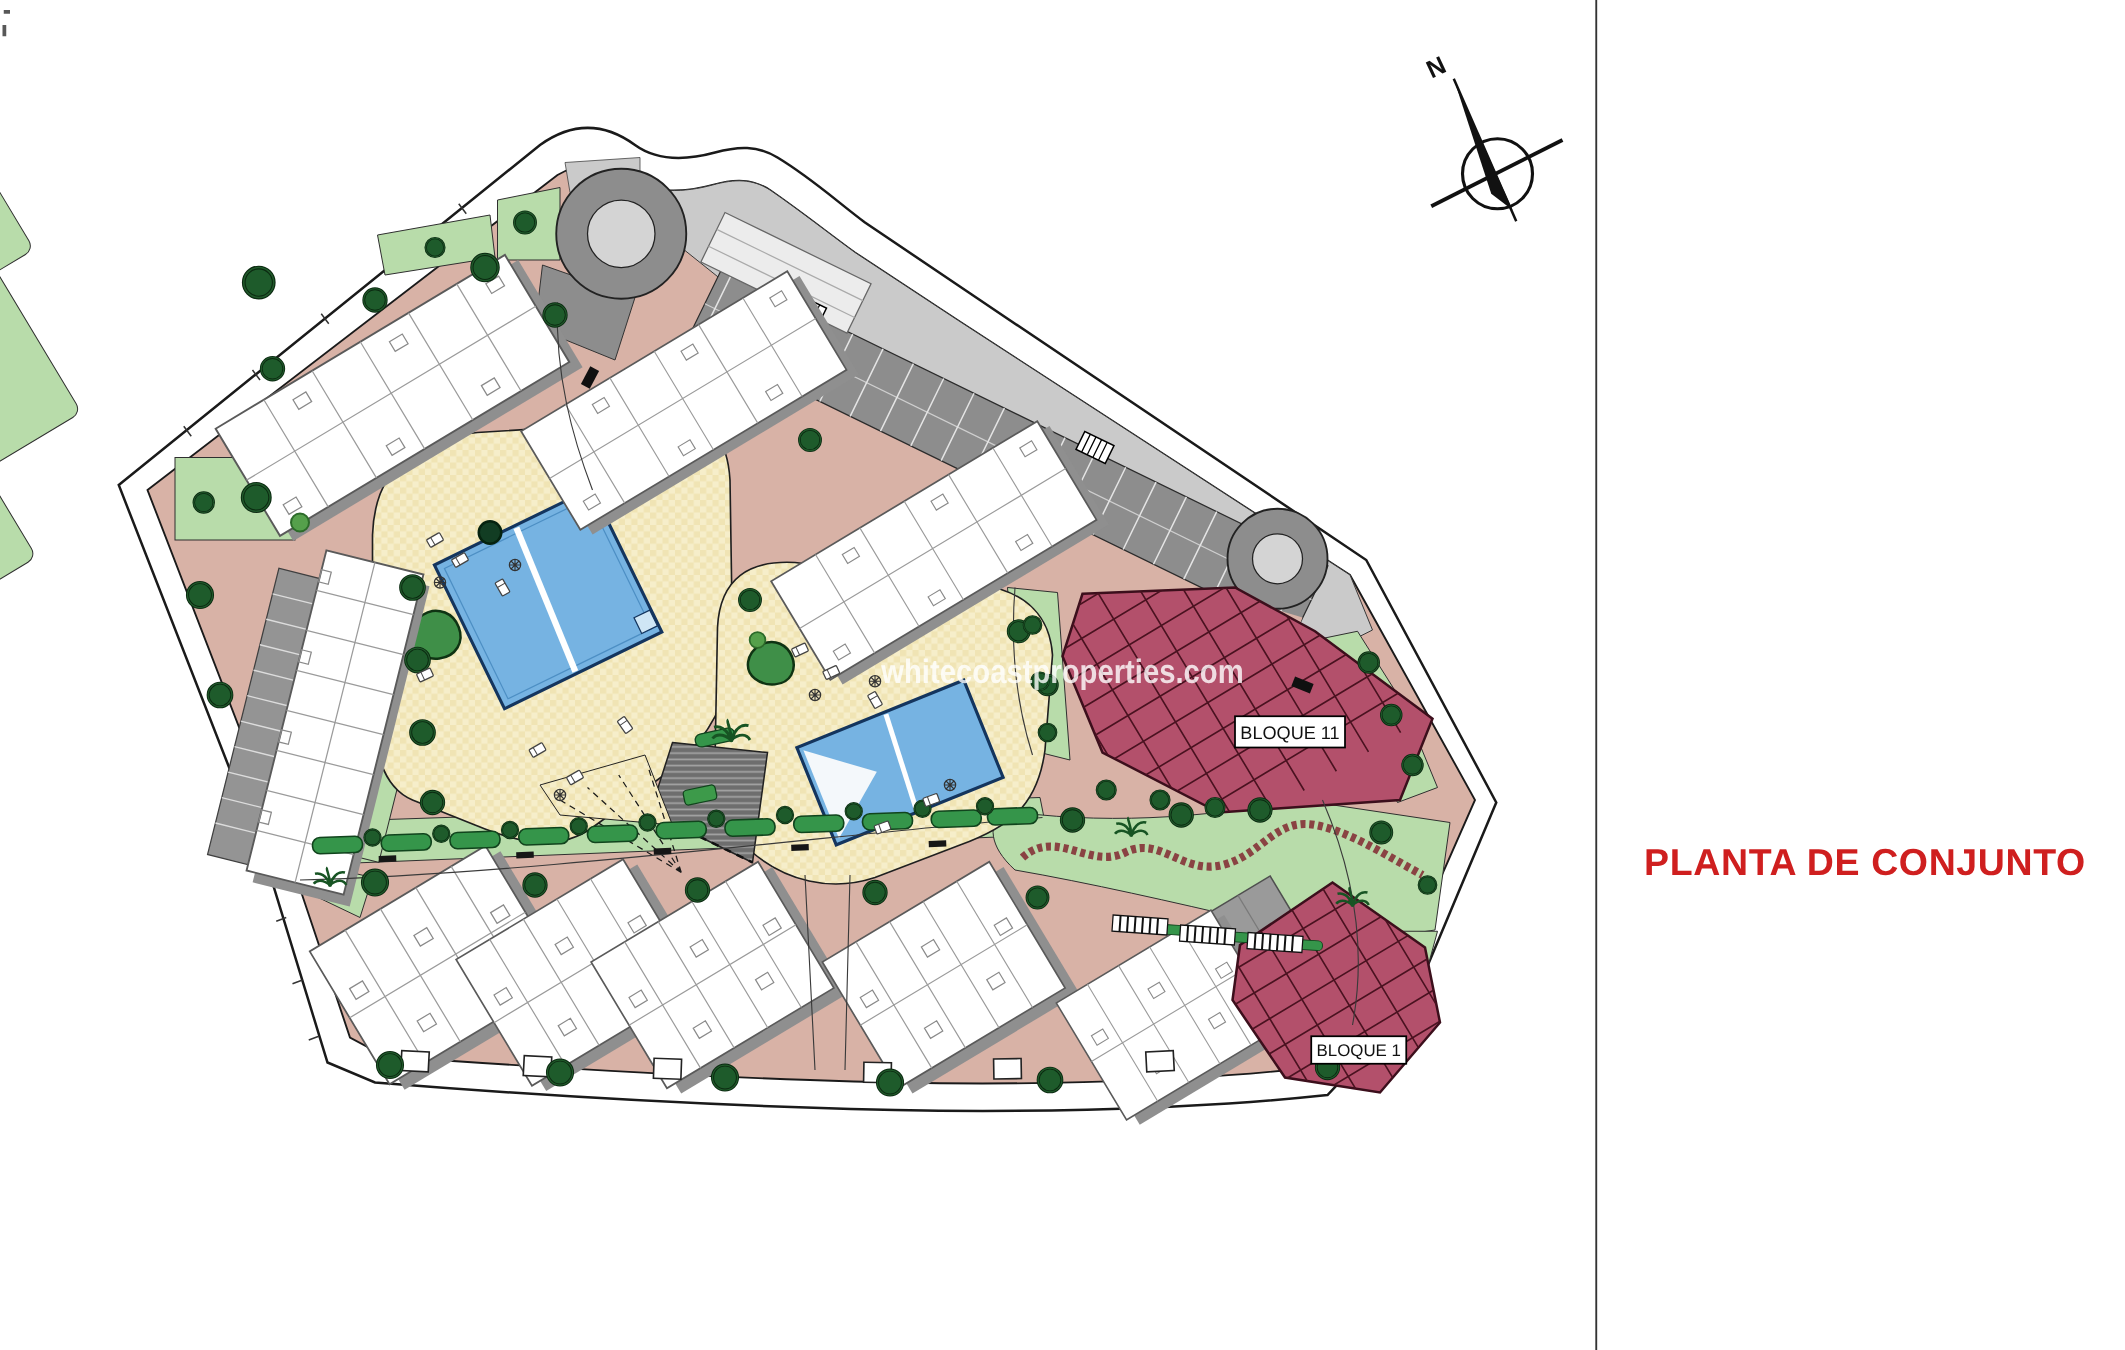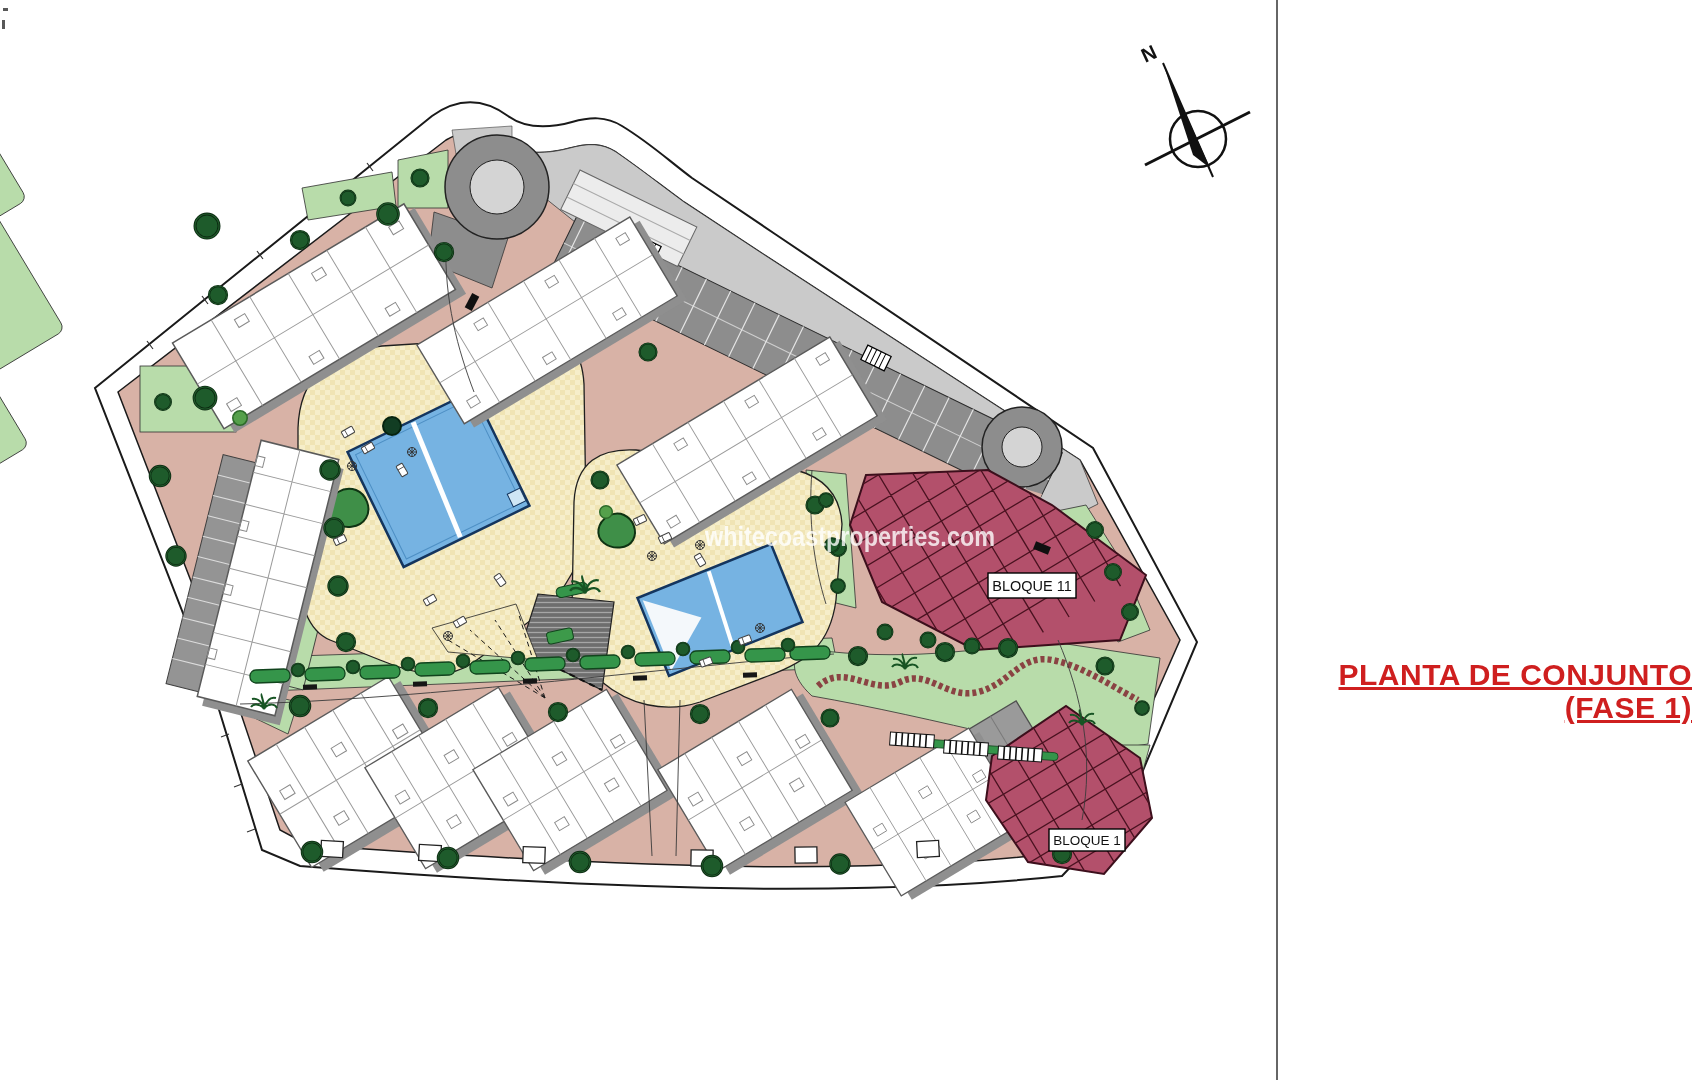--- a/index.html
+++ b/index.html
@@ -1,20 +1,20 @@
 <!DOCTYPE html>
 <html><head>
 <meta charset="utf-8">
 <style>
   html,body{margin:0;padding:0;background:#ffffff;}
   .page{position:relative;width:1700px;height:1080px;background:#ffffff;overflow:hidden;
         font-family:"Liberation Sans",sans-serif;}
   .plan-svg{position:absolute;left:0;top:0;width:1700px;height:1080px;}
-  .title-block{position:absolute;left:1292px;top:658px;width:400px;text-align:right;
-        color:#cf1f1f;font-weight:bold;font-size:30px;line-height:33px;letter-spacing:0.5px;text-decoration:underline;}
+  .title-block{position:absolute;left:1292px;top:674px;width:400px;text-align:center;
+        color:#cf1f1f;font-weight:bold;font-size:30px;line-height:33px;letter-spacing:0.5px;}
   svg text{font-family:"Liberation Sans",sans-serif;}
 </style>
 </head>
 <body>
 
 <div class="page">
 <svg class="plan-svg" viewBox="0 0 1700 1080" xmlns="http://www.w3.org/2000/svg">
   <defs>
     <pattern id="pDots" width="10" height="10" patternUnits="userSpaceOnUse">
       <rect width="10" height="10" fill="#f6eeca"></rect>
@@ -383,15 +383,14 @@
     <circle cx="1198" cy="139" r="28" fill="none" stroke="#111111" stroke-width="2.5"></circle>
     <line x1="1145" y1="165" x2="1250" y2="112" stroke="#111111" stroke-width="3"></line>
   </g>
 
   <line x1="1277" y1="0" x2="1277" y2="1080" stroke="#333333" stroke-width="1.5"></line>
   <path d="M3,8h5v3h-5zM2,20h3v9h-3z" fill="#111111" opacity="0.7"></path>
 </svg>
 
 <div class="title-block">
   <div>PLANTA DE CONJUNTO</div>
-  <div>(FASE 1)</div>
 </div>
 </div>
 
 </body></html>

